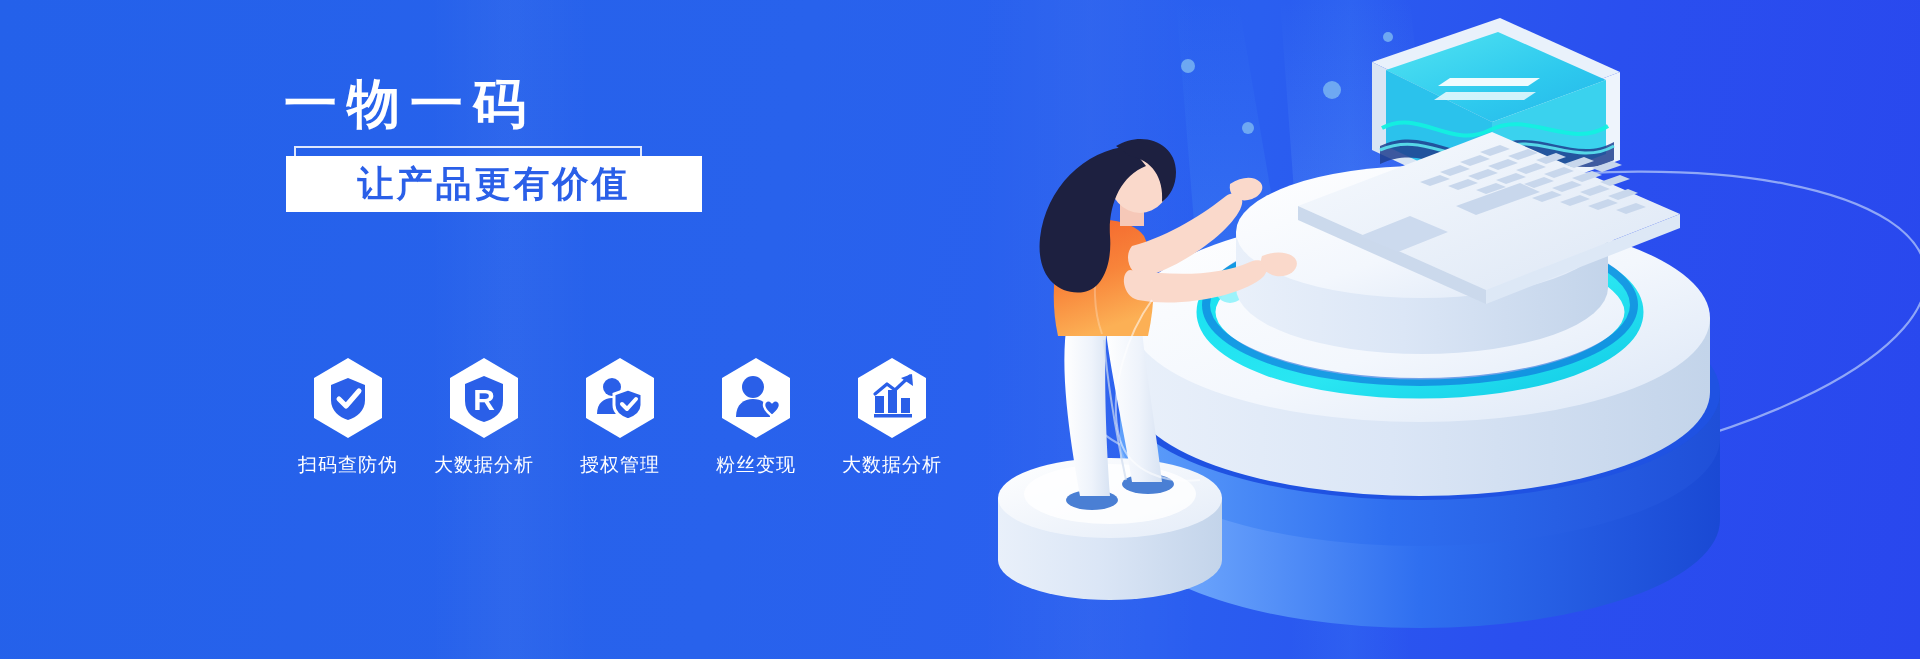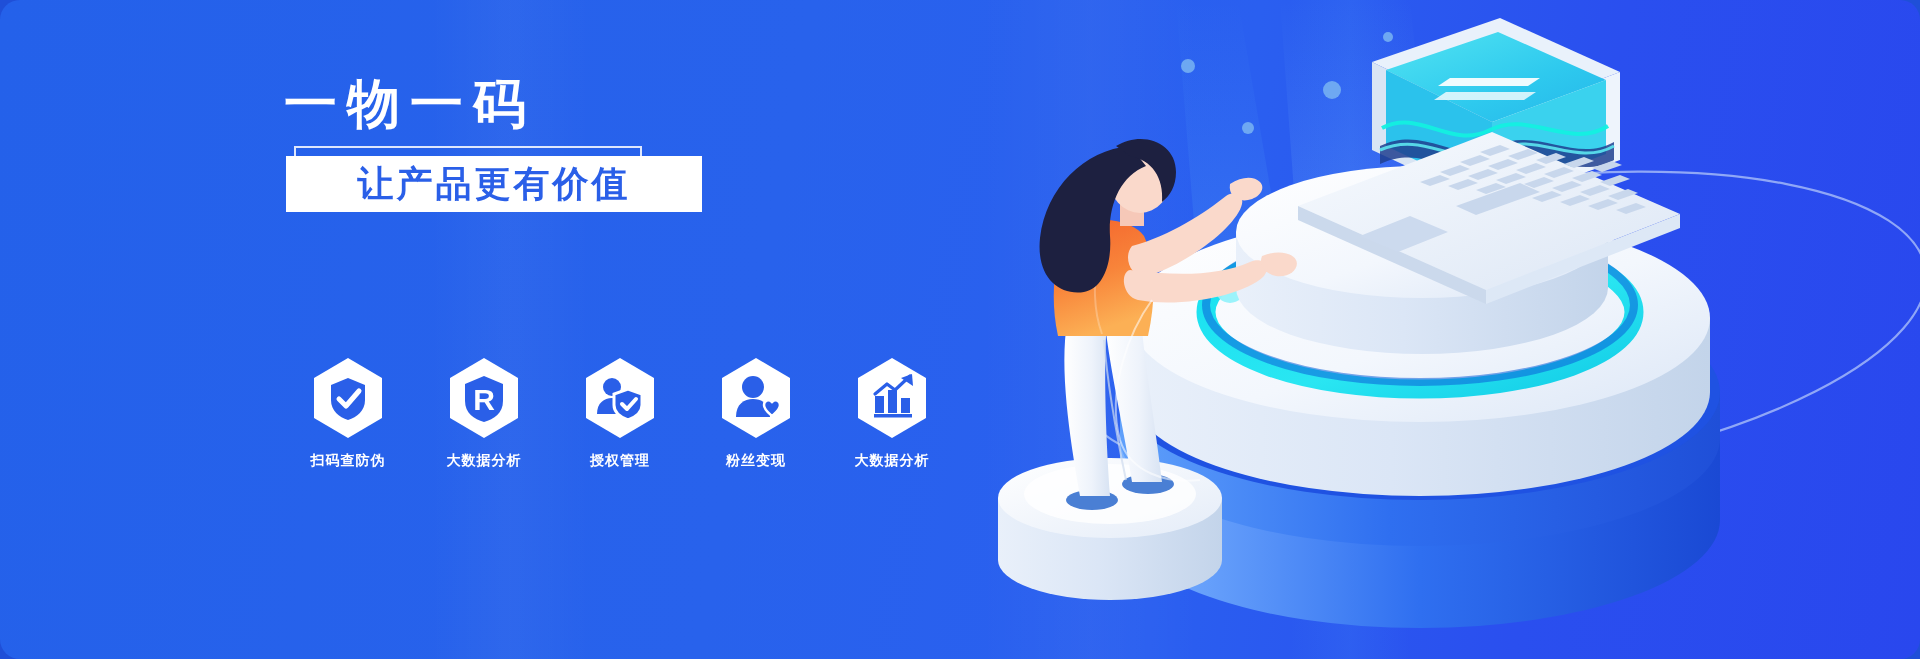--- a/index.html
+++ b/index.html
@@ -9,21 +9,20 @@
   }
   body {
     font-family: "Liberation Sans", "DejaVu Sans", sans-serif;
   }
   #banner {
     position: relative;
     width: 1920px;
     height: 659px;
     overflow: hidden;
     background: linear-gradient(100deg, #2461ea 0%, #2862ec 40%, #2a5ff0 62%, #2a4fef 80%, #2947ee 100%);
-    border-radius: 20px;
   }
   
   .bg-band {
     position: absolute;
     top: 0;
     bottom: 0;
     pointer-events: none;
   }
   .bg-band.b1 { left: 430px;  width: 160px; background: linear-gradient(90deg, rgba(255,255,255,0.00), rgba(255,255,255,0.035), rgba(255,255,255,0.00)); }
   .bg-band.b2 { left: 980px;  width: 220px; background: linear-gradient(90deg, rgba(255,255,255,0.00), rgba(255,255,255,0.03), rgba(255,255,255,0.00)); }
@@ -104,22 +103,22 @@
     align-items: center;
   }
   .hexbadge {
     width: 76px;
     height: 84px;
     display: block;
   }
   .feature-label {
     margin-top: 12px;
     color: #ffffff;
-    font-size: 14px;
-    font-weight: 700;
+    font-size: 19px;
+    font-weight: 400;
     letter-spacing: 1px;
     white-space: nowrap;
   }
 
   
   .art {
     position: absolute;
     right: 0;
     top: 0;
     width: 940px;

